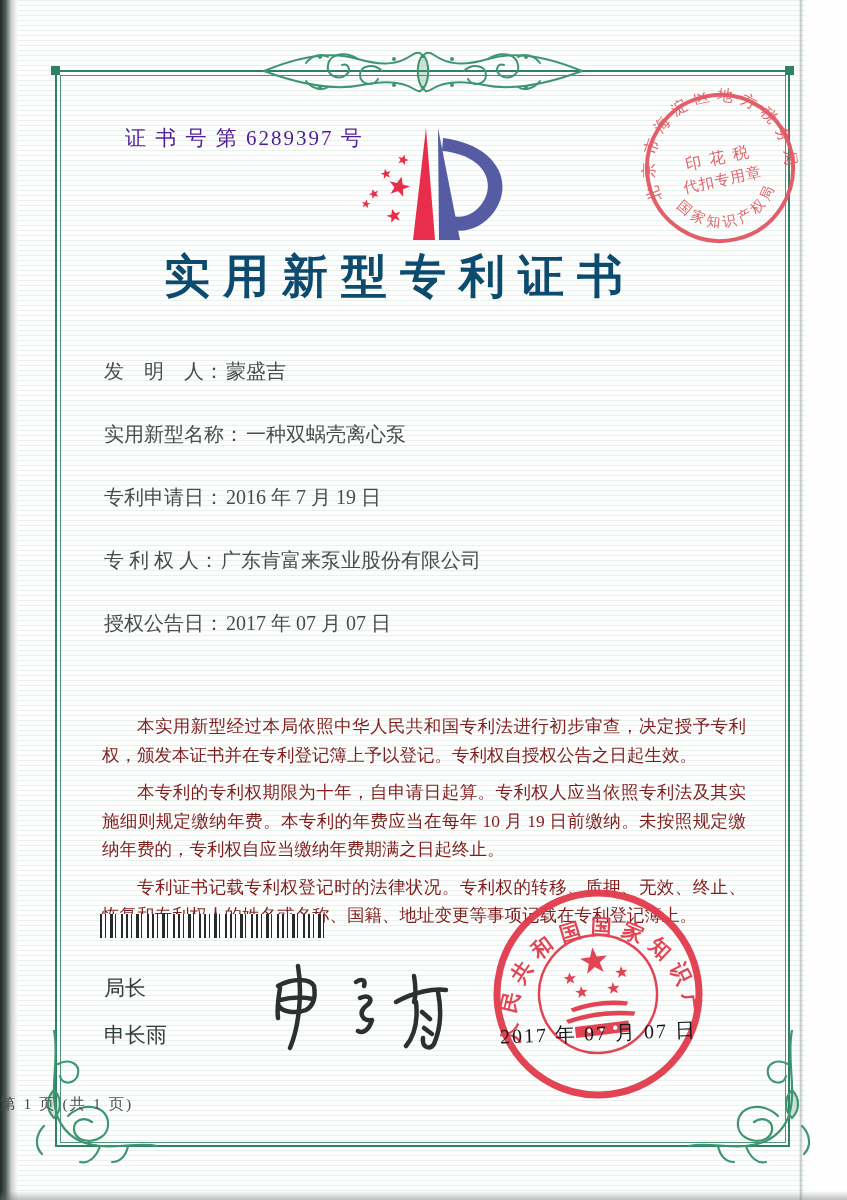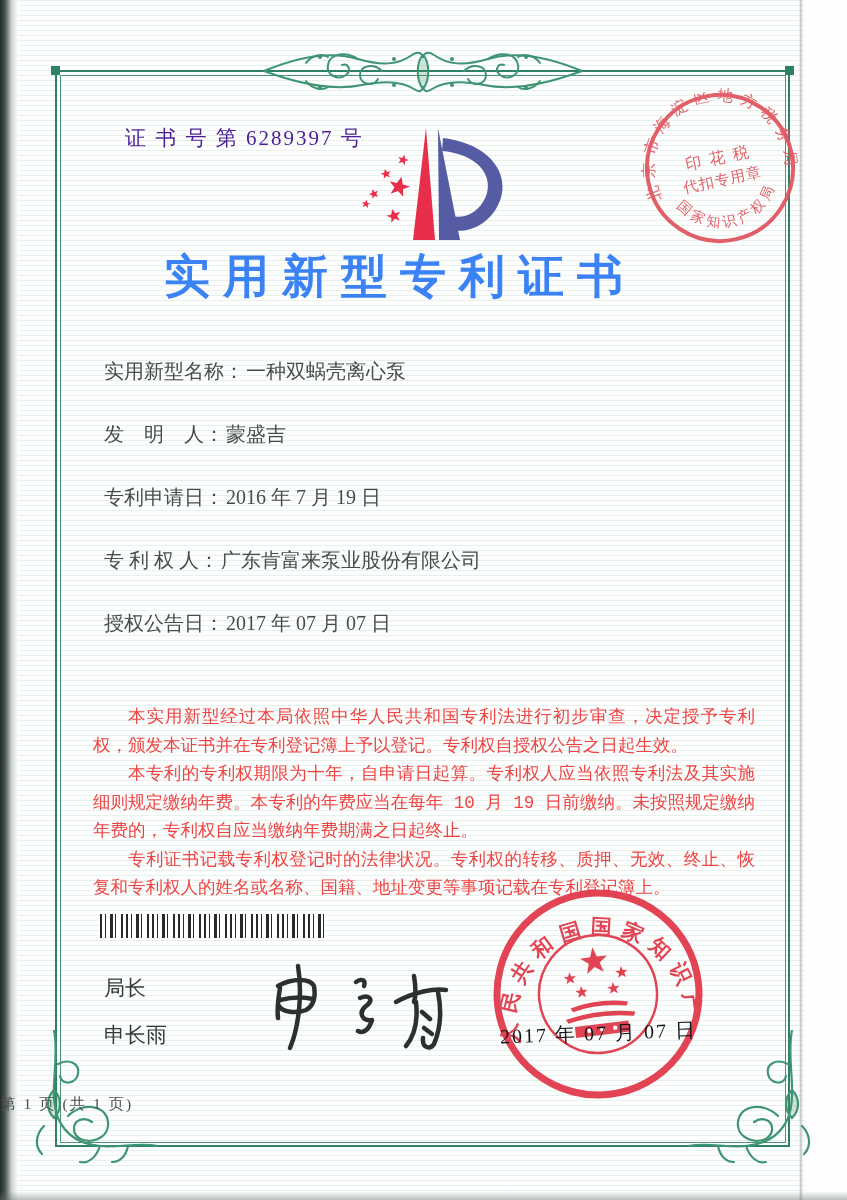--- a/index.html
+++ b/index.html
@@ -41,30 +41,30 @@
   .ornament-bl{position:absolute;left:8px;top:1030px;width:150px;height:170px;}
   .ornament-br{position:absolute;left:688px;top:1030px;width:150px;height:170px;}
   .cert-no{
     position:absolute;left:104px;top:124px;
     font-size:21px;letter-spacing:2px;color:#4c1d95;margin-left:21px;
   }
   .logo{position:absolute;left:336px;top:122px;width:186px;height:124px;}
   .title{
     position:absolute;left:0;right:60px;top:246px;margin:0;
     text-align:center;font-size:46px;font-weight:bold;
-    letter-spacing:13px;text-indent:13px;color:#3b82f6;
+    letter-spacing:13px;text-indent:13px;color:#0c4a6e;
   }
   .fields{position:absolute;left:104px;top:358px;width:620px;}
   .field{height:26px;margin-bottom:37px;font-size:20px;color:#474c4a;white-space:nowrap;}
   .field .lbl{margin-right:2px;}
   .body-text{
     position:absolute;left:93px;top:703px;width:662px;
     font-size:17.5px;line-height:28.5px;color:#41464
   }
-  .body-text p{margin:0;text-indent:2em;text-align:justify;color:#ef4444;font-family:Liberation Mono, monospace;}
+  .body-text p{margin:9px;text-indent:2em;text-align:justify;color:#7f1d1d;}
   .barcode{
     position:absolute;left:100px;top:914px;width:224px;height:24px;background:#fff;
     background-image:repeating-linear-gradient(90deg,
       #282b2a 0 2px, transparent 2px 5px,
       #282b2a 5px 6px, transparent 6px 10px,
       #282b2a 10px 13px, transparent 13px 15px,
       #282b2a 15px 16px, transparent 16px 21px,
       #282b2a 21px 23px, transparent 23px 26px);
   }
   .director{position:absolute;left:104px;top:974px;font-size:21px;color:#34393 b;color:#34393b;}
@@ -153,24 +153,24 @@
   </g>
   <polygon points="90,6 99,118 77,118" fill="#e82e4b"></polygon>
   <polygon points="102,6 124,118 103,118" fill="#555ca3"></polygon>
   <path fill="#555ca3" d="M107,16 C158,22 180,58 158,90 C145,108 122,114 107,104 L106,90 C122,100 142,94 150,74 C158,52 140,32 106,29 Z"></path>
 </svg>
 
 <h1 class="title">实用新型专利证书</h1>
 
 <div class="fields">
   <div class="field">
+    <span class="lbl">发　明　人：</span><span>蒙盛吉</span>
+  </div>
+  <div class="field">
     <span class="lbl">实用新型名称：</span><span>一种双蜗壳离心泵</span>
-  </div>
-  <div class="field">
-    <span class="lbl">发　明　人：</span><span>蒙盛吉</span>
   </div>
   <div class="field">
     <span class="lbl">专利申请日：</span><span>2016 年 7 月 19 日</span>
   </div>
   <div class="field">
     <span class="lbl">专 利 权 人：</span><span>广东肯富来泵业股份有限公司</span>
   </div>
   <div class="field">
     <span class="lbl">授权公告日：</span><span>2017 年 07 月 07 日</span>
   </div>

